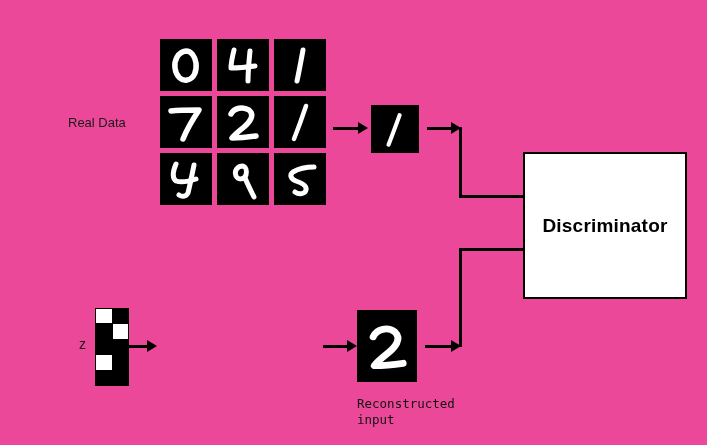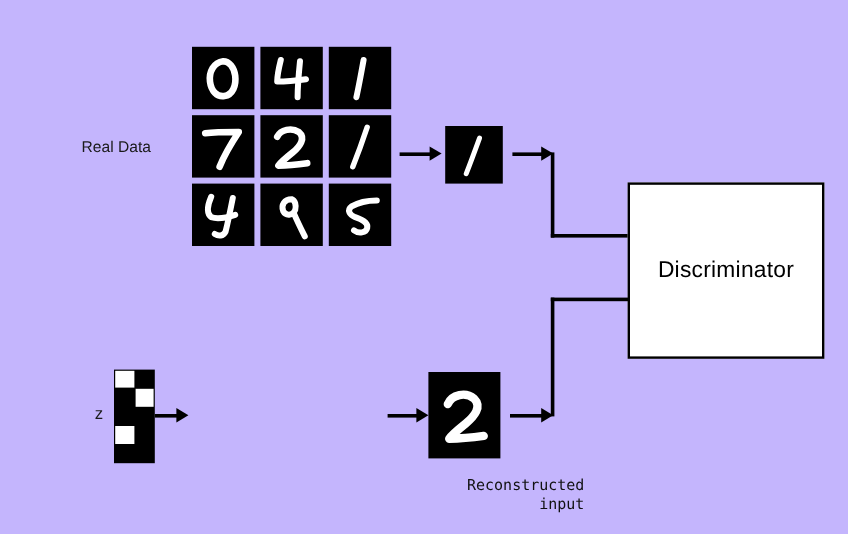--- a/index.html
+++ b/index.html
@@ -4,21 +4,21 @@
 <style>
   html, body {
     margin: 0;
     padding: 0;
     background: #ffffff;
   }
   #canvas {
     position: relative;
     width: 707px;
     height: 445px;
-    background: #c4b5fd;
+    background: #ec4899;
     overflow: hidden;
     font-family: "Liberation Sans", sans-serif;
   }
   
   .label-real {
     position: absolute;
     left: 68px;
     top: 115px;
     font-size: 13px;
     color: #1a1a1a;
@@ -33,34 +33,33 @@
   }
   .caption-recon {
     position: absolute;
     left: 357px;
     top: 396px;
     font-family: "DejaVu Sans Mono", "Liberation Mono", monospace;
     font-size: 12.5px;
     line-height: 16px;
     color: #111111;
     width: 130px;
-    text-align: right;
   }
   
   .proc-box {
     position: absolute;
     background: #ffffff;
     border: 2px solid #000000;
     display: flex;
     align-items: center;
     justify-content: center;
   }
   .proc-box span {
     font-size: 19px;
-    font-weight: normal;
+    font-weight: bold;
     color: #000000;
     letter-spacing: 0.2px;
   }
   #generator-box { left: 157px; top: 283px; width: 165px; height: 128px; }
   #discriminator-box { left: 523px; top: 152px; width: 160px; height: 143px; }
   
   .digit-tile {
     position: absolute;
     background: #000000;
   }

